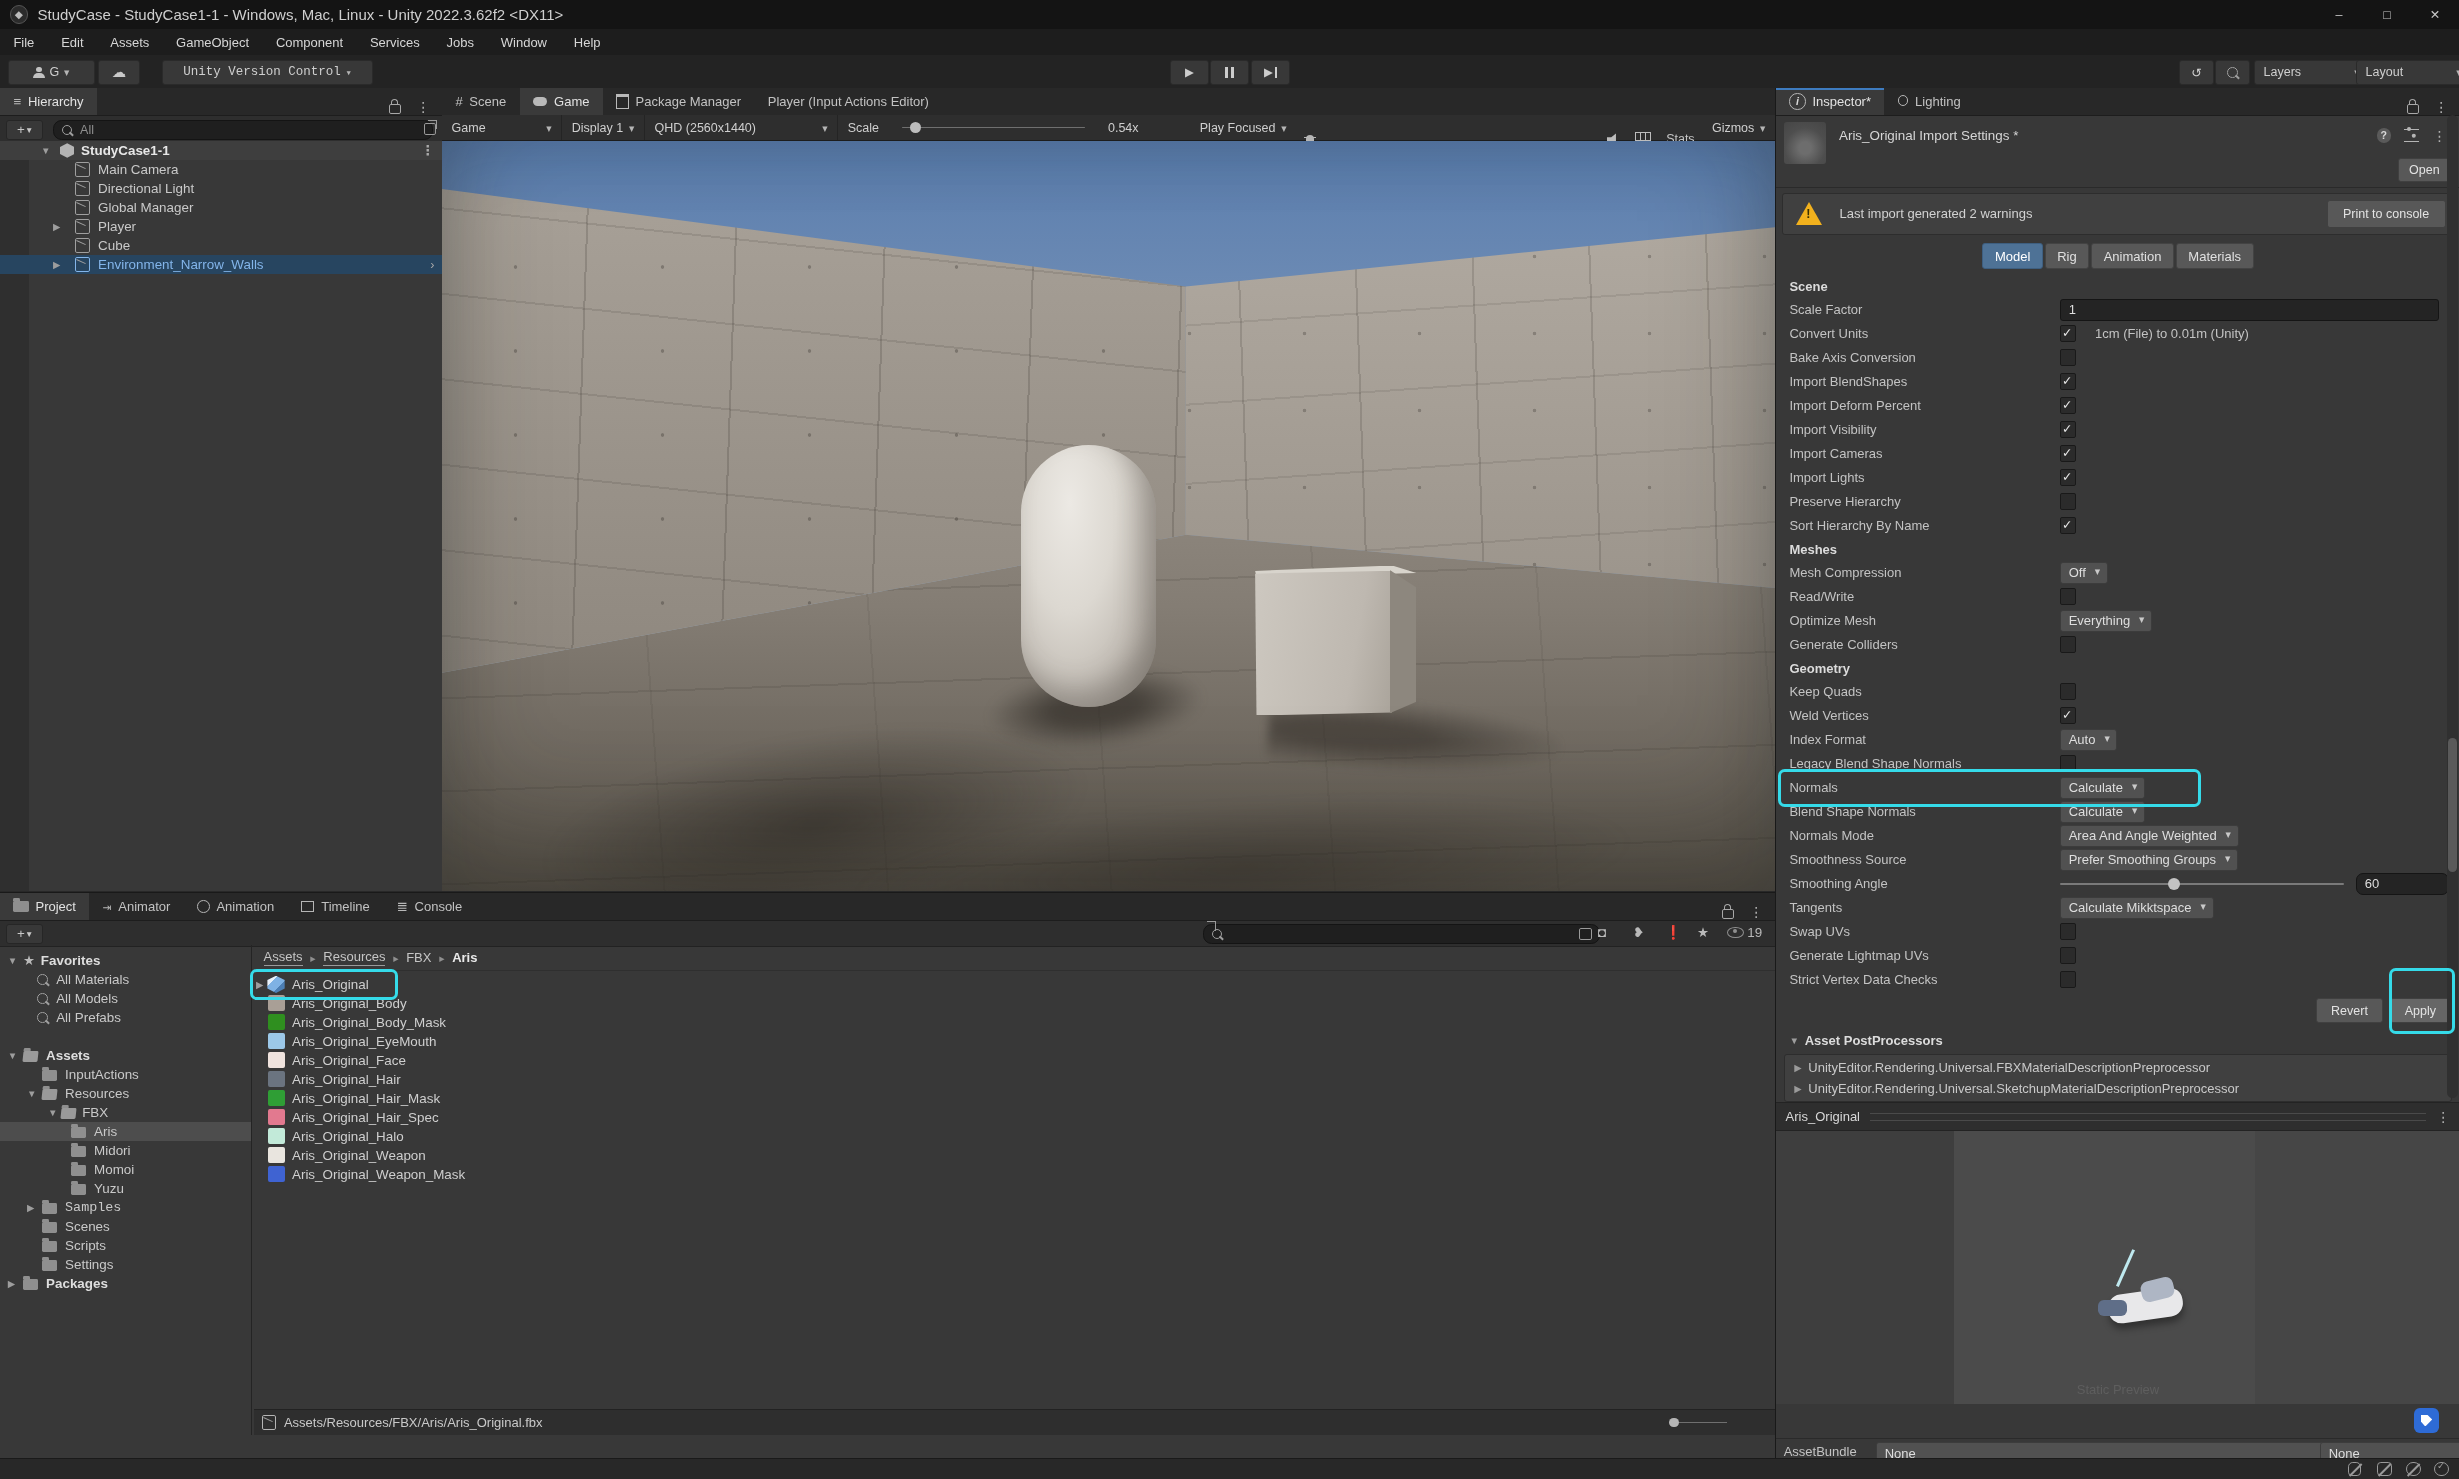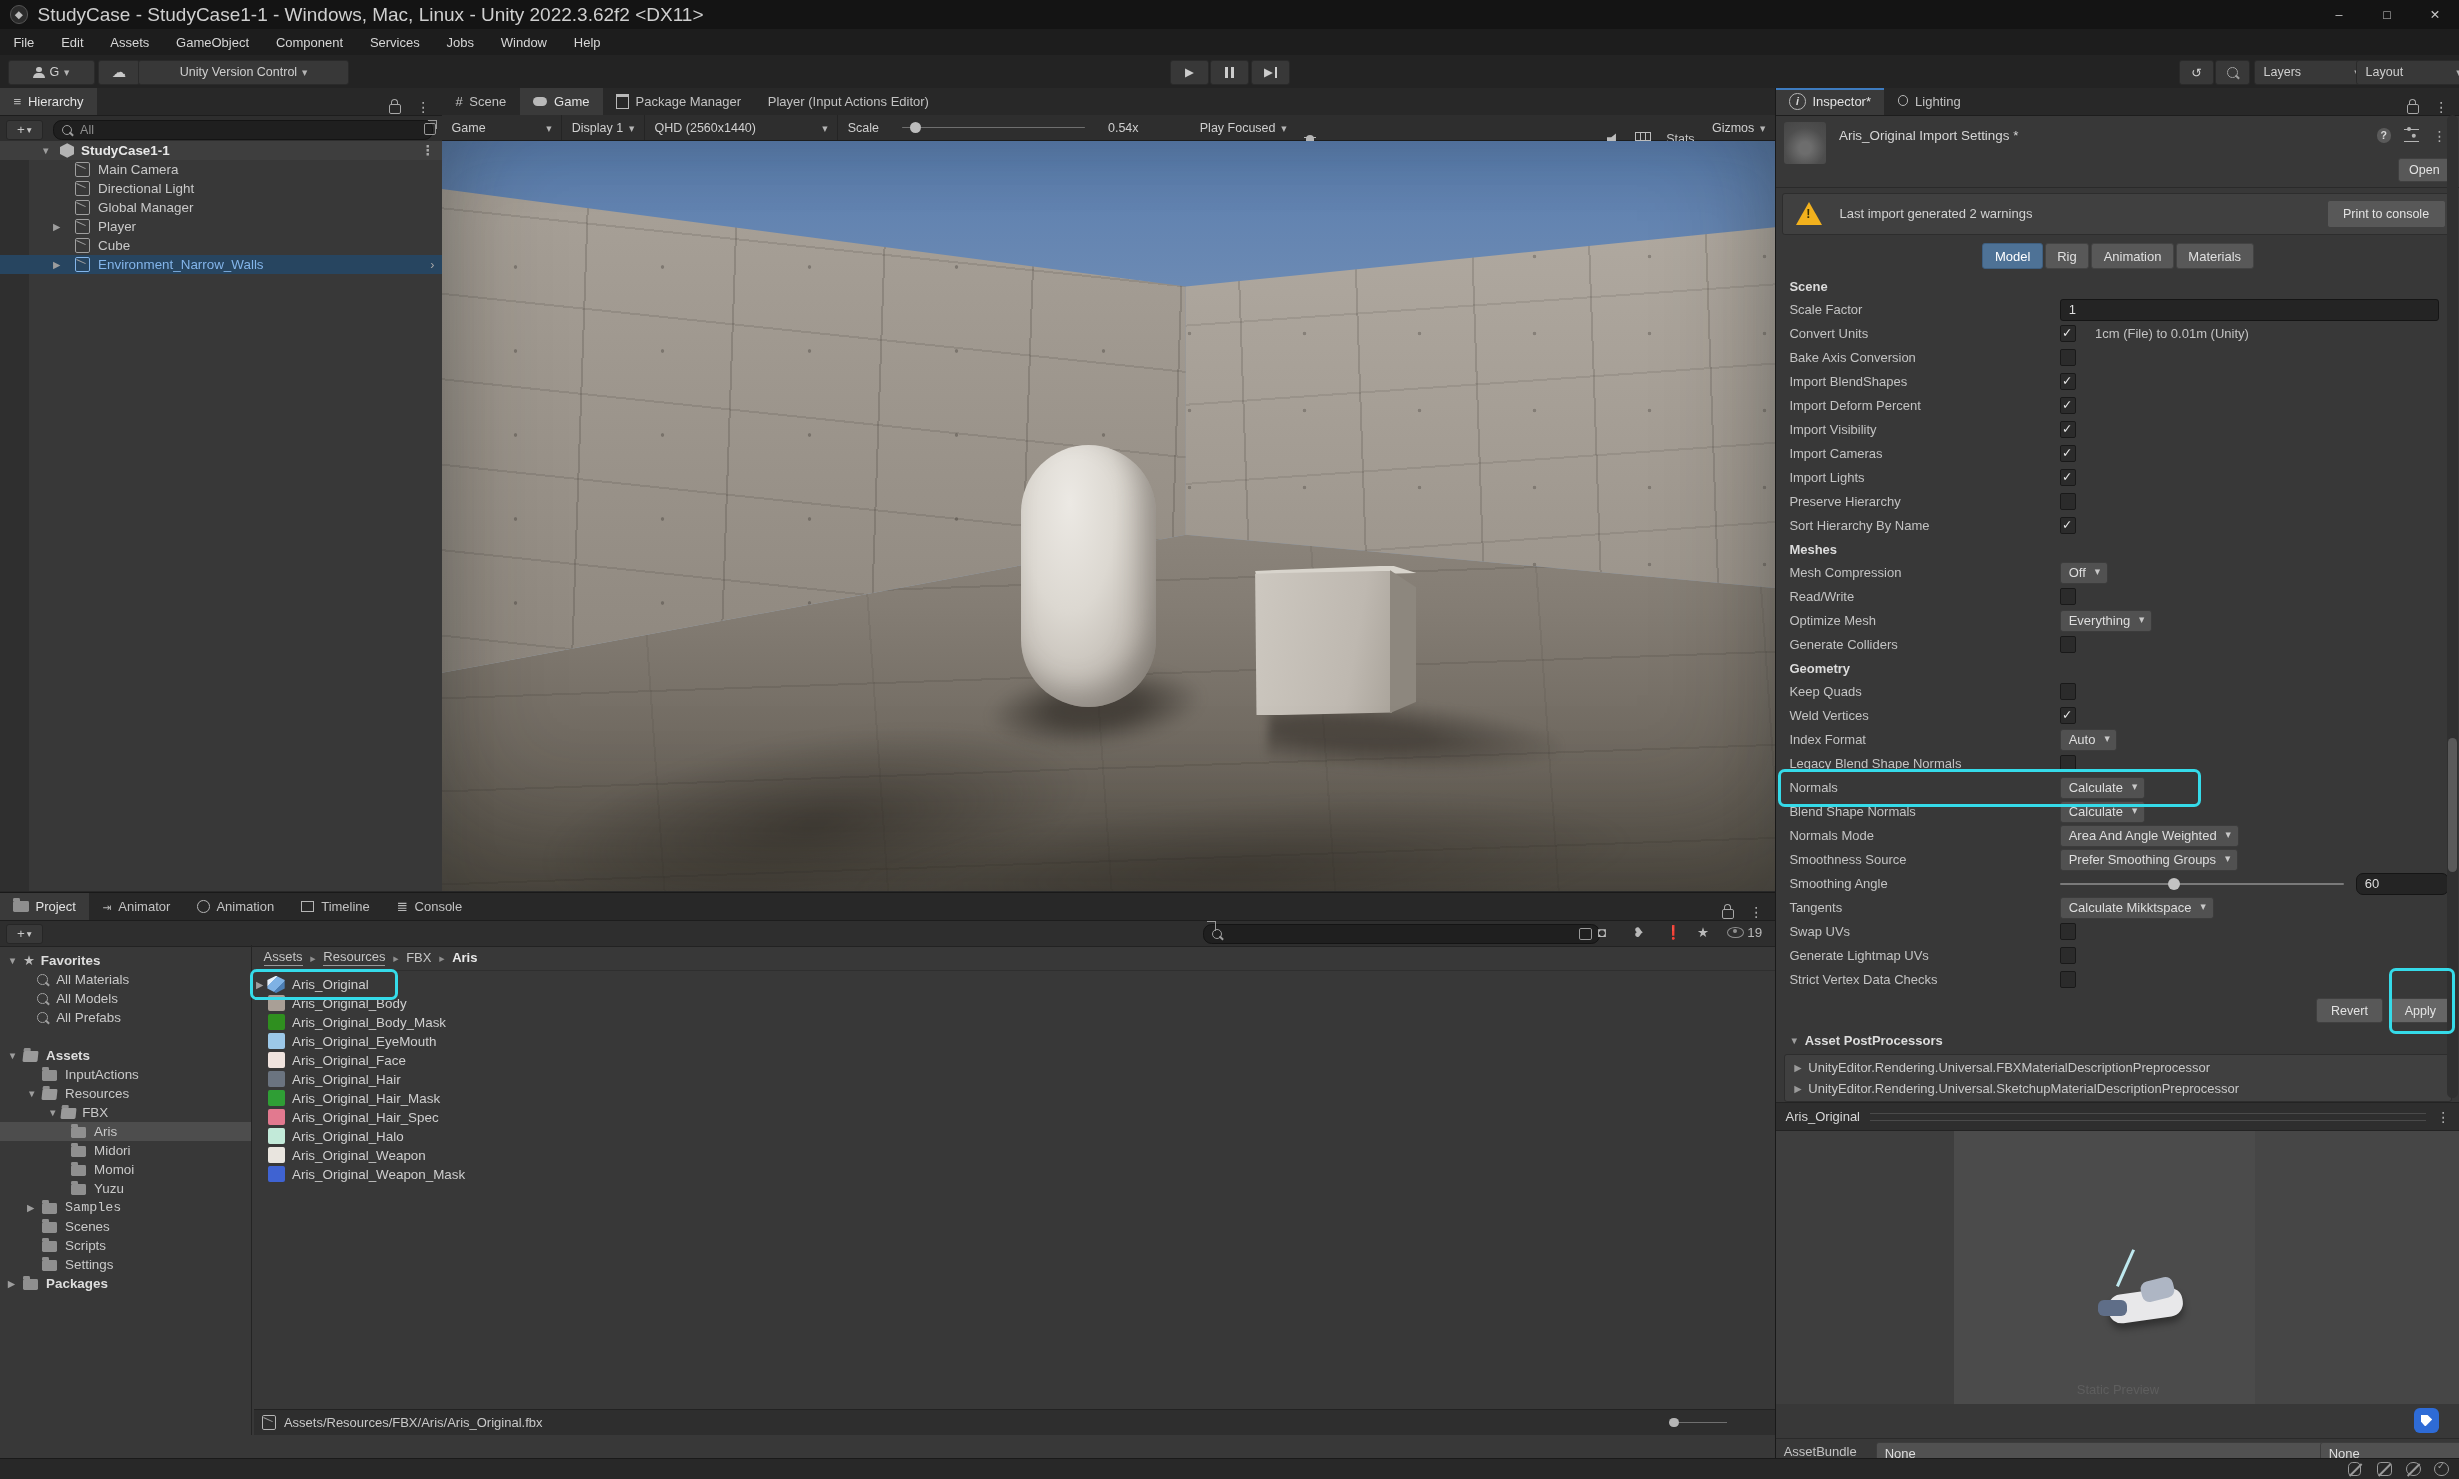--- a/index.html
+++ b/index.html
@@ -4,21 +4,21 @@
 <style>
   html,body{margin:0;padding:0;background:#111;}
   #root{position:relative;width:2459px;height:1479px;overflow:hidden;background:#282828;
         font-family:"Liberation Sans","DejaVu Sans",sans-serif;color:#c7c7c7;font-size:13.4px;
         -webkit-font-smoothing:antialiased;}
   .abs{position:absolute;}
   
   .titlebar{left:0;top:0;width:2459px;height:29px;background:#141414;display:flex;align-items:center;}
   .ulogo{width:16.3px;height:16.3px;margin-left:9.6px;border-radius:50%;background:#2b2b2b;border:1px solid #555;
          display:flex;align-items:center;justify-content:center;color:#bbb;font-size:10.6px;}
-  .titletext{margin-left:9.6px;color:#cfcfcf;font-size:19px;}
+  .titletext{margin-left:9.6px;color:#cfcfcf;font-size:15px;}
   .winbtns{margin-left:auto;display:flex;}
   .winbtn{width:48px;height:29px;display:flex;align-items:center;justify-content:center;color:#c4c4c4;font-size:12.5px;}
   .menubar{left:0;top:29px;width:2459px;height:26px;background:#1d1d1d;display:flex;align-items:center;}
   .menuitem{padding:0 13.4px;height:26px;display:flex;align-items:center;color:#d6d6d6;font-size:13px;}
   .maintoolbar{left:0;top:55px;width:2459px;height:34px;background:#232323;border-bottom:1px solid #151515;}
   .tbtn{position:absolute;top:4.8px;height:23px;background:#383838;border:1px solid #2a2a2a;border-radius:2.9px;
         display:flex;align-items:center;justify-content:center;color:#cfcfcf;font-size:12.5px;gap:4.8px;}
   .caret::after{content:"▾";font-size:10.6px;color:#b5b5b5;}
   .person{width:11.5px;height:11.5px;position:relative;}
   .person::before{content:"";position:absolute;left:2.9px;top:0;width:5.8px;height:5.8px;border-radius:50%;background:#c2c2c2;}
@@ -253,21 +253,21 @@
   </div>
 
   <div class="abs maintoolbar">
     <div class="tbtn caret" style="left:7.7px;width:85px;">
       <span class="person"></span>
       <span>G</span>
     </div>
     <div class="tbtn" style="left:98px;width:40px;">
       <span class="cloudg">☁</span>
     </div>
-    <div class="tbtn caret" style="left:138px;width:209px;">
+    <div class="tbtn caret" style="left:162px;width:209px;font-family:Liberation Mono, monospace;">
       <span>Unity Version Control</span>
     </div>
     <div class="tbtn" style="left:1170px;width:37px;">
       <span class="playglyph">▶</span>
     </div>
     <div class="tbtn" style="left:1210px;width:37px;">
       <span class="pausebars">
           <i></i>
           <i></i>
         </span>

